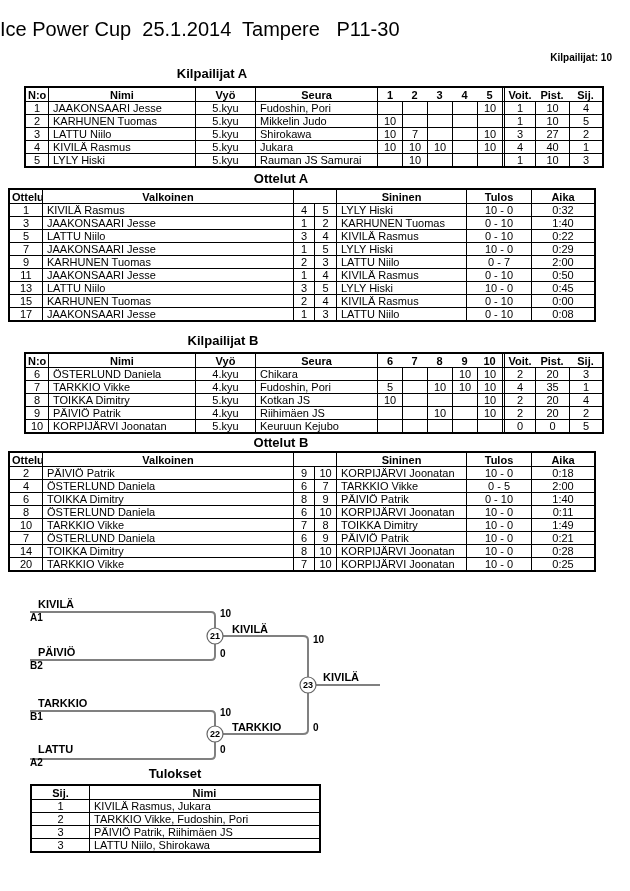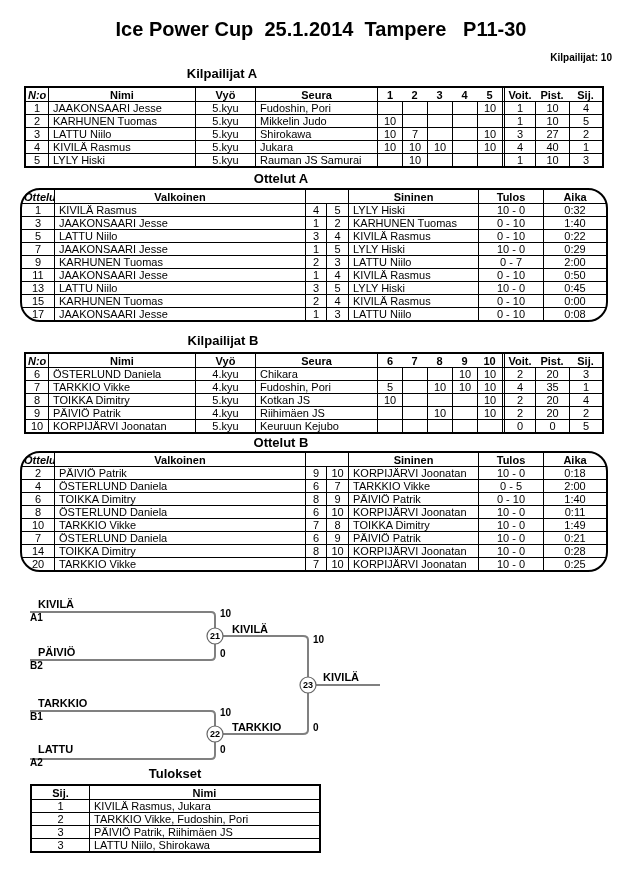--- a/index.html
+++ b/index.html
@@ -1,59 +1,59 @@
 <!DOCTYPE html>
 <html><head>
 <meta charset="utf-8">
 <style>
   html,body{margin:0;padding:0;background:#fff;}
   .page{
     position:relative;width:630px;height:891px;background:#fff;overflow:hidden;
     font-family:"Liberation Sans", sans-serif;color:#000;
   }
   .page-title{
-    position:absolute;top:18px;left:12px;right:0;text-align:center;
-    font-size:20px;font-weight:bold;white-space:pre;
+    position:absolute;top:18px;left:0;right:0;text-align:left;
+    font-size:20px;font-weight:normal;white-space:pre;
   }
   .count-label{
     position:absolute;top:52px;right:18px;font-size:10px;font-weight:bold;text-align:center;
   }
   .section-title{
     position:absolute;transform:translateX(-50%);font-size:13px;font-weight:bold;white-space:nowrap;
   }
   table.tbl{
     position:absolute;border-collapse:separate;border-spacing:0;
     table-layout:fixed;box-sizing:border-box;border:2px solid #000;background:#fff;
   }
   .tbl th,.tbl td{
     box-sizing:border-box;height:13px;line-height:12px;font-size:11px;
     padding:0;overflow:hidden;white-space:nowrap;
     border-left:1px solid #000;border-top:1px solid #000;text-align:center;
   }
   .tbl thead th{border-top:none;font-weight:bold;}
   .tbl th:first-child,.tbl td:first-child{border-left:none;}
   .tbl thead th.nb{border-left:none;}
   .tbl .l{text-align:left;padding-left:4px;}
-  .tbl .al{text-align:left;padding-left:2px;font-style:italic;}
+  .tbl .al{text-align:left;padding-left:2px;}
   .kilp{width:580px;left:24px;}
   .kilp tr > *:nth-child(10){border-left:3px double #000;}
-  .ott{width:588px;left:20px;border-radius:20px;}
+  .ott{width:588px;left:8px;}
   .tul{width:291px;left:30px;}
   .bracket-svg{position:absolute;left:0;top:590px;}
   .bracket-svg text{fill:#000;font-weight:bold;}
 </style>
 </head>
 <body>
 
 <div class="page">
 
   <div class="page-title">Ice Power Cup  25.1.2014  Tampere   P11-30</div>
   <div class="count-label">Kilpailijat: 10</div>
 
-  <div class="section-title" style="left:222px;top:66px;">Kilpailijat A</div>
+  <div class="section-title" style="left:212px;top:66px;">Kilpailijat A</div>
   <table class="tbl kilp" style="top:86px;">
     <colgroup>
       <col style="width:22px">
         <col style="width:147px">
         <col style="width:60px">
         <col style="width:122px">
       <col style="width:25px">
         <col style="width:25px">
         <col style="width:25px">
         <col style="width:25px">

